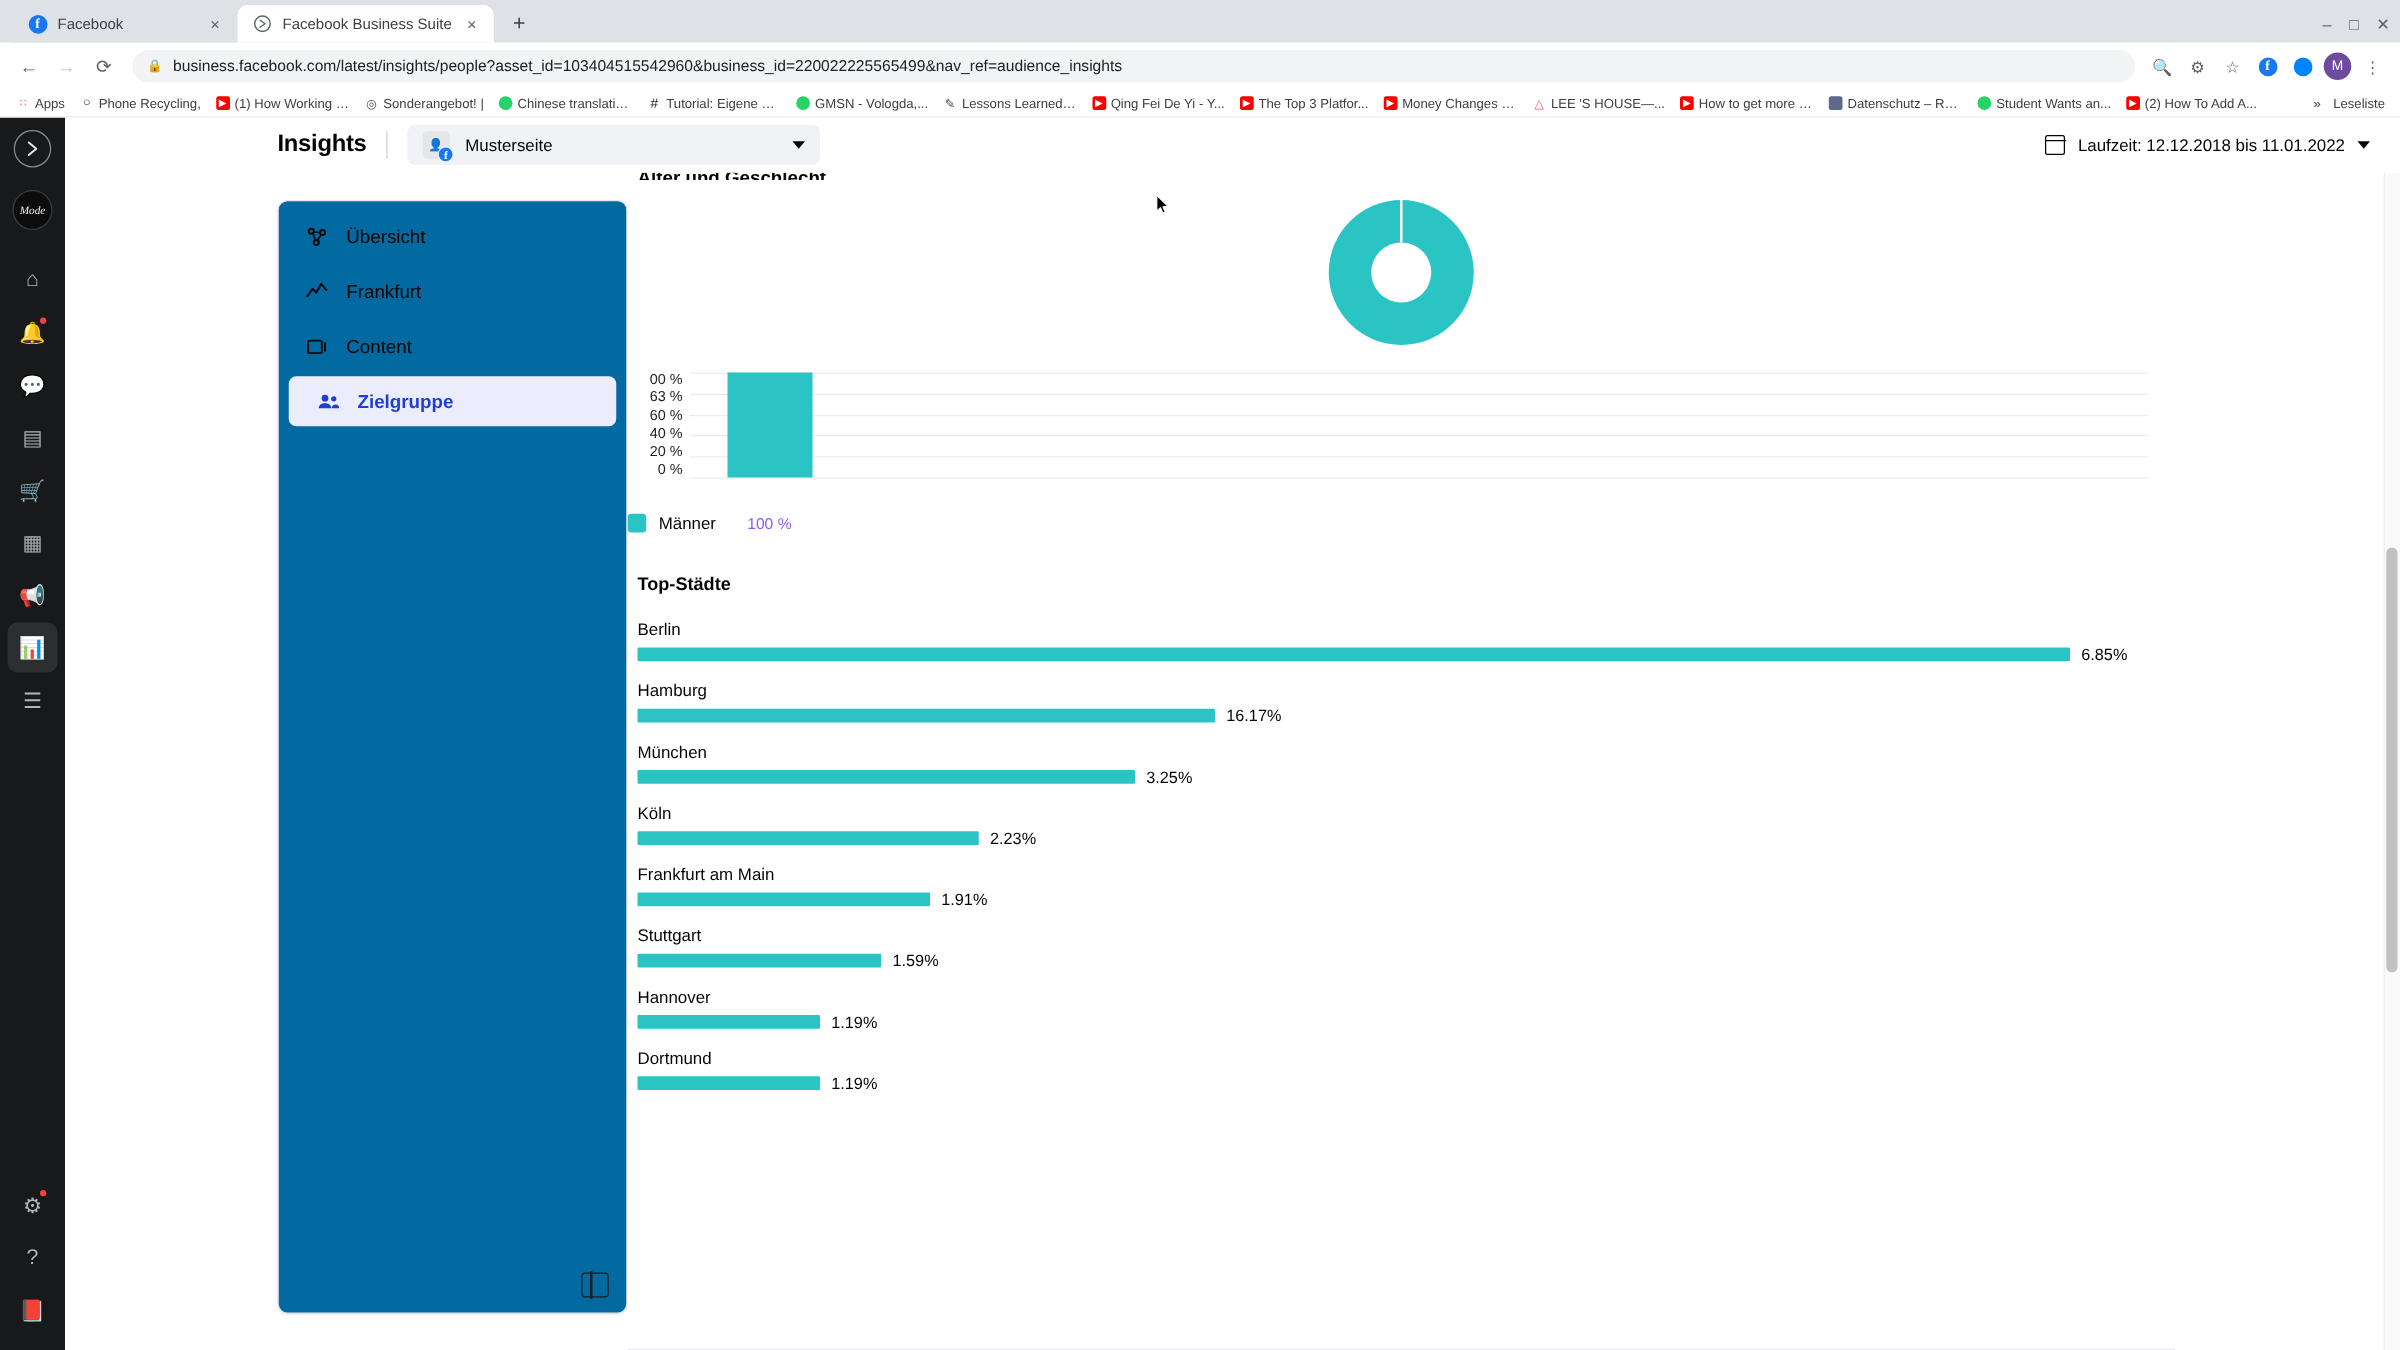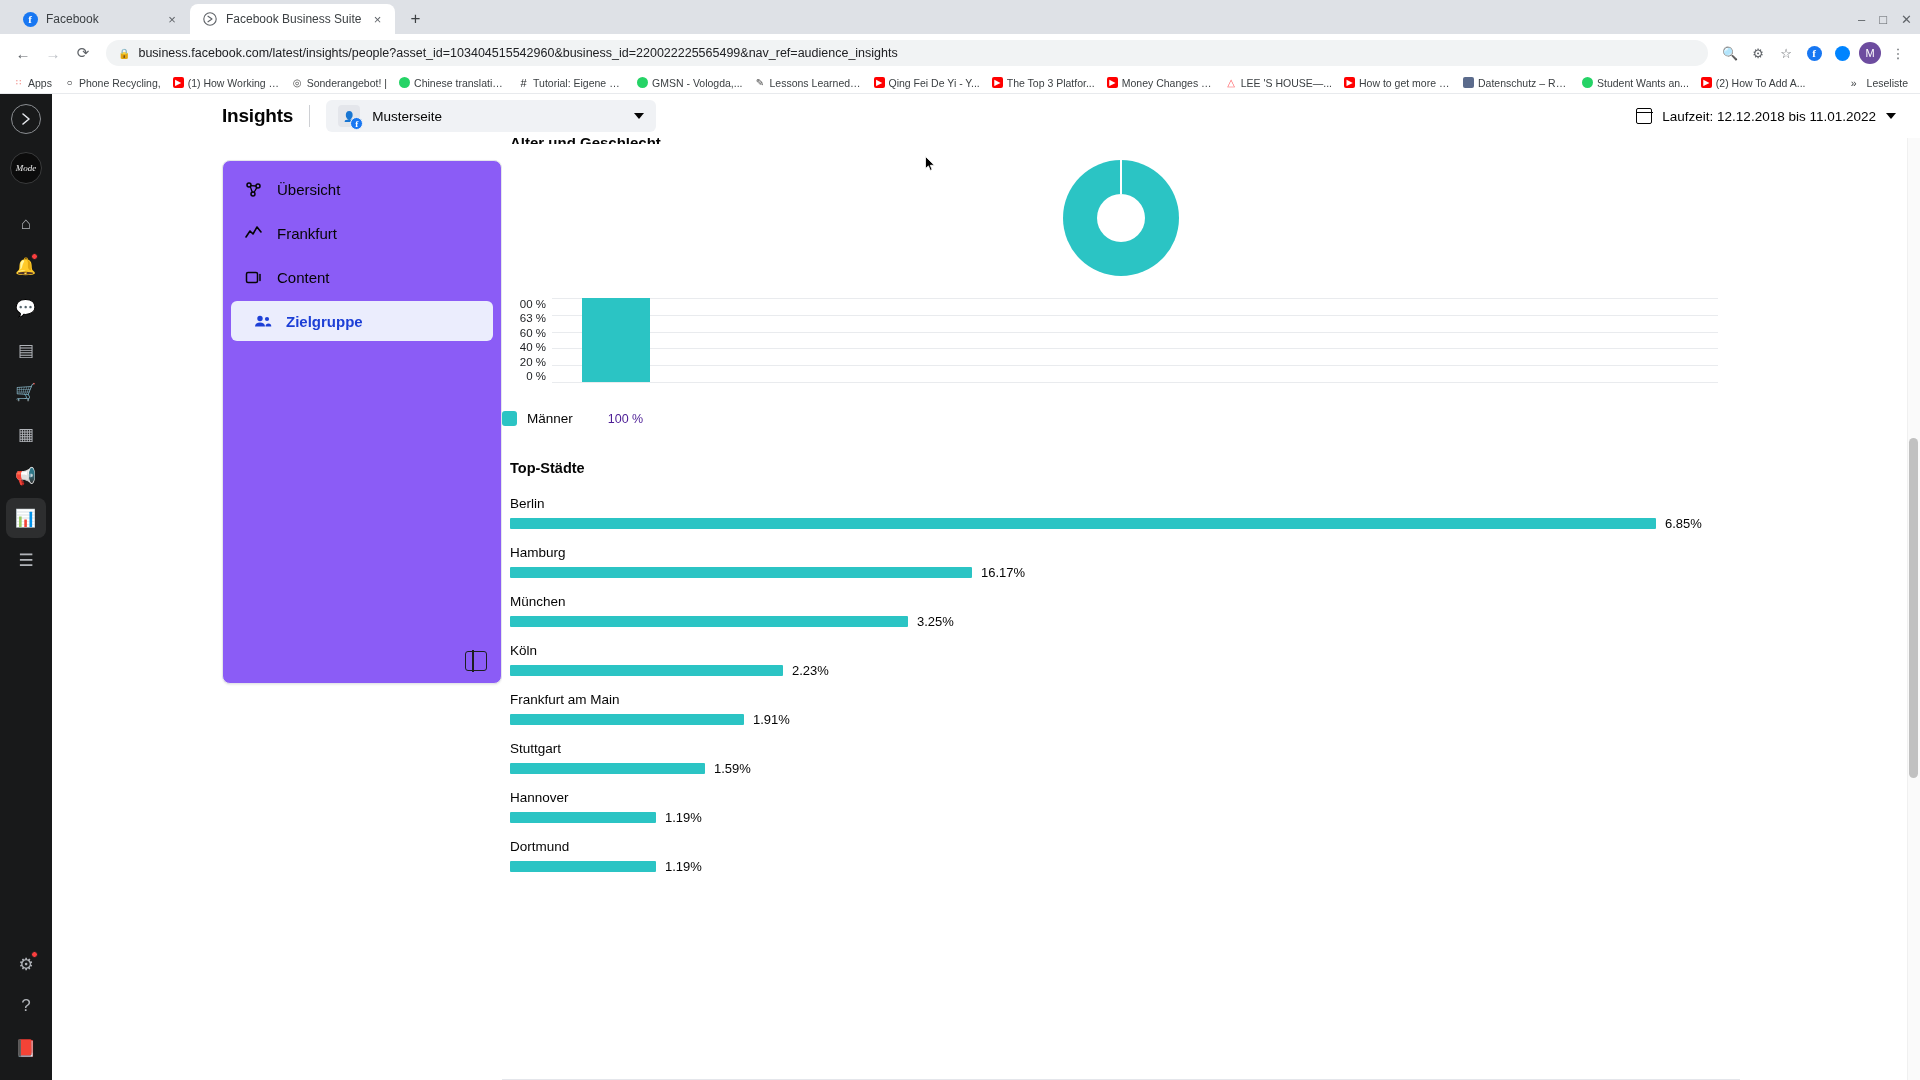--- a/index.html
+++ b/index.html
@@ -168,26 +168,26 @@
   .cal-icon { width: 16px; height: 16px; border: 1.4px solid #050505; border-radius: 2px; position: relative; }
   .cal-icon::before { content: ''; position: absolute; left: -1.4px; right: -1.4px; top: 3px; height: 1.4px; background: #050505; }
 
   .scrollarea { flex: 1; display: flex; overflow: hidden; position: relative; background: #ffffff; }
 
   
   .gutter { width: 170px; flex: 0 0 170px; background: #ffffff; }
 
   .leftnav-wrap { width: 280px; flex: 0 0 280px; padding-top: 22px; }
   .leftnav {
-    background: #8b5cf6;
+    background: #0369a1;
     border: 1px solid #e4e6eb;
     border-radius: 8px;
     box-shadow: 0 1px 2px rgba(0,0,0,0.08);
     padding: 8px;
-    height: 524px;
+    height: 891px;
     display: flex;
     flex-direction: column;
     position: relative;
   }
   .nav-item {
     display: flex; align-items: center; gap: 14px;
     height: 40px; padding: 0 12px; border-radius: 6px;
     font-size: 15px; color: #050505; margin-bottom: 4px;
   }
   .nav-item.active { background: #ebedfd; color: #1d3fd6; font-weight: 700; padding-left: 21px; }
@@ -232,21 +232,21 @@
   .barchart { margin-top: 22px; padding-left: 8px; display: flex; }
   .yaxis { width: 42px; flex: 0 0 42px; display: flex; flex-direction: column; justify-content: space-between; align-items: flex-end; height: 84px; font-size: 11.5px; color: #1c1e21; padding-right: 6px; }
   .plot { flex: 1; height: 84px; position: relative; margin-right: 22px; }
   .gridline { position: absolute; left: 0; right: 0; height: 1px; background: #e9ebee; }
   .bar-col { position: absolute; left: 30px; bottom: 0; width: 68px; background: #2bc4c4; height: 100%; }
 
   .legend { margin-top: 28px; display: flex; flex-direction: row; align-items: center; }
   .legend-row { display: flex; align-items: center; gap: 10px; }
   .legend-swatch { width: 15px; height: 15px; border-radius: 3px; background: #2bc4c4; }
   .legend-label { font-size: 13.5px; color: #050505; }
-  .legend-value { font-size: 12.5px; color: #4c1d95; margin-left: 35px; margin-top: 2px; }
+  .legend-value { font-size: 12.5px; color: #8b5cf6; margin-left: 25px; margin-top: 2px; }
 
   .cities { margin-top: 34px; padding-left: 8px; padding-right: 22px; }
   .cities-title { font-size: 14.5px; font-weight: 700; color: #050505; margin-bottom: 20px; }
   .city { margin-bottom: 14px; }
   .city-name { font-size: 13.5px; color: #050505; margin-bottom: 5px; }
   .city-bar-row { display: flex; align-items: center; gap: 9px; }
   .city-bar { height: 11px; background: #2bc4c4; border-radius: 1px; }
   .city-pct { font-size: 13px; color: #050505; white-space: nowrap; }
 
   

